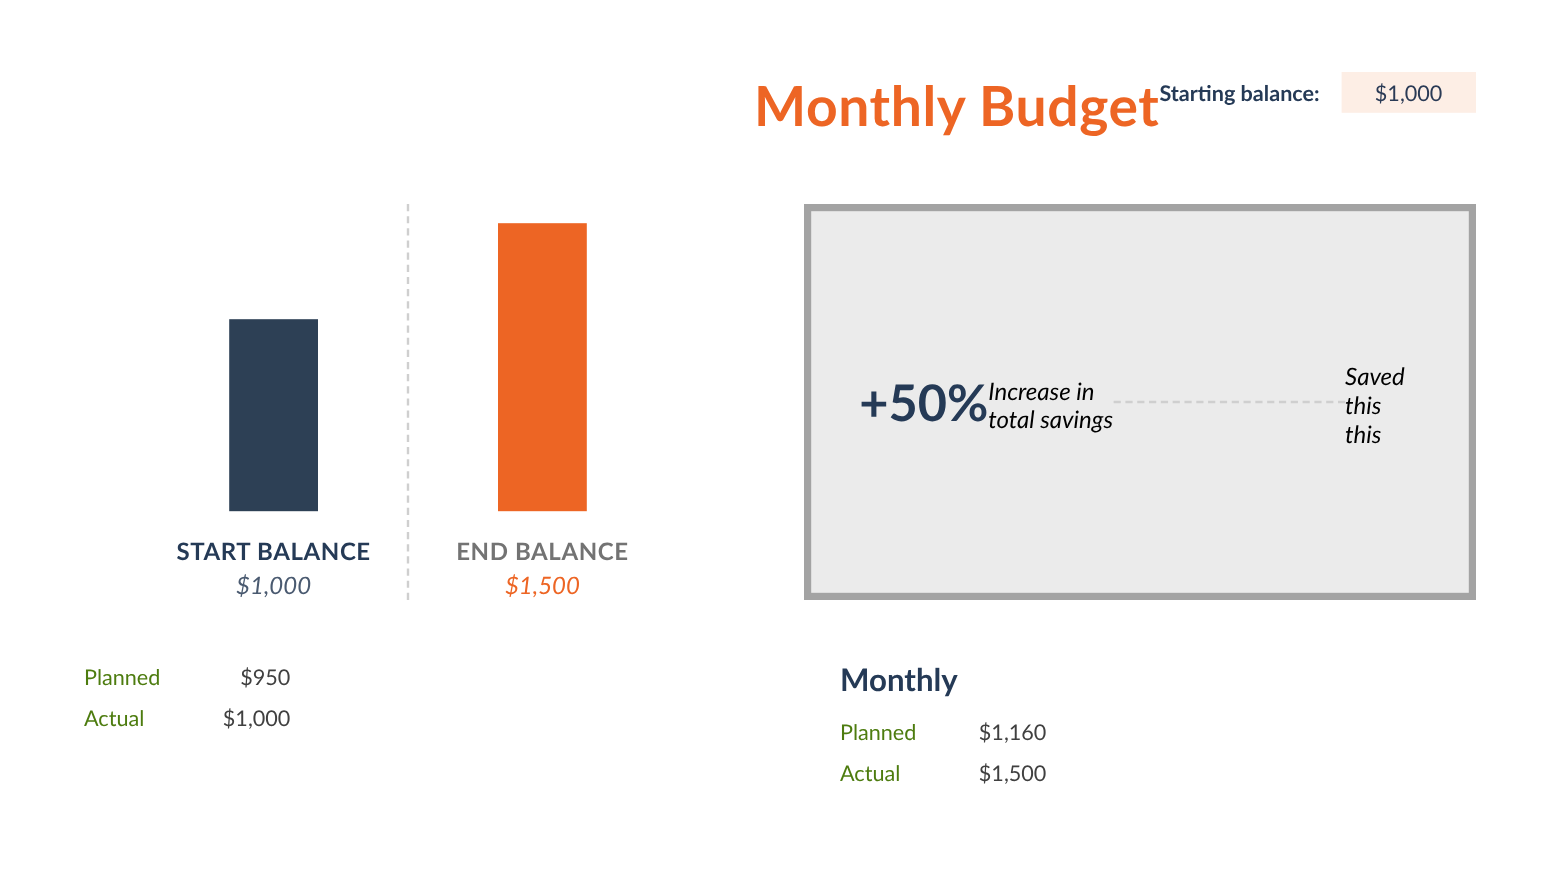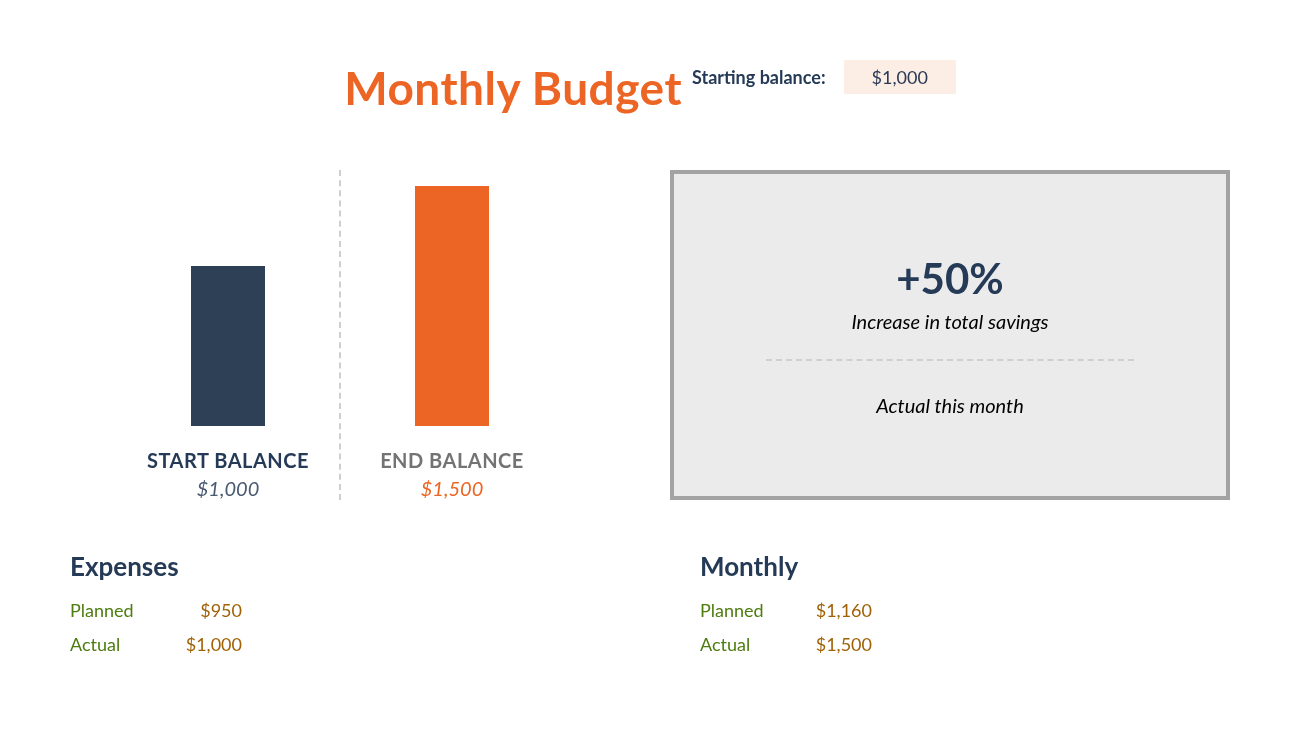--- a/index.html
+++ b/index.html
@@ -9,39 +9,38 @@
     width: 1300px;
     height: 746px;
     overflow: hidden;
     color: #2a3a55;
   }
   .page {
     padding: 60px 70px 40px 70px;
   }
   .header {
     display: flex;
-    justify-content: center;
+    justify-content: flex-end;
     align-items: flex-start;
   }
   .title {
     color: #ed6524;
     font-size: 46px;
     font-weight: 700;
     letter-spacing: 0.5px;
   }
   .start-row {
     display: flex;
     align-items: center;
     gap: 18px;
     font-size: 18px;
   }
   .start-label {
     color: #253a56;
     font-weight: 700;
-    margin-left: 10px;
   }
   .start-value {
     background: #fdeee5;
     color: #2a3a55;
     padding: 6px 28px;
     font-weight: 400;
   }
 
   .mid {
     display: flex;
@@ -98,24 +97,24 @@
     width: 0;
     border-left: 2px dashed #cfcfcf;
     align-self: stretch;
     margin: 0 6px;
   }
 
   
   .summary-card {
     flex: 1;
     background: #ebebeb;
-    border: 4px solid #a3a3a3;
+    border: 6px solid #a3a3a3;
     padding: 50px 40px;
     display: flex;
-    flex-direction: column;
+    flex-direction: row;
     align-items: center;
     justify-content: center;
   }
   .sum-big {
     color: #253a56;
     font-size: 42px;
     font-weight: 700;
   }
   .sum-sub {
     color: #000000;
@@ -150,21 +149,21 @@
     height: 28px;
     margin-bottom: 6px;
   }
   .row-label {
     width: 100px;
     color: #4d7c0f;
     font-size: 18px;
   }
   .row-value {
     width: 90px;
-    color: #a16207;
+    color: #404040;
     font-size: 18px;
     text-align: right;
     padding-right: 18px;
   }
   .row-bar-track {
     flex: 1;
     height: 22px;
     position: relative;
   }
   .row-bar {
@@ -205,29 +204,28 @@
           <div class="bal-col-label">END BALANCE</div>
           <div class="bal-col-value">$1,500</div>
         </div>
       </div>
     </div>
 
     <div class="summary-card">
       <div class="sum-big">+50%</div>
       <div class="sum-sub">Increase in total savings</div>
       <div class="sum-div"></div>
-      <div class="sum-sub">Actual this month</div>
+      <div class="sum-sub">Saved this this</div>
     </div>
 
   </div>
 
   <div class="bottom">
 
     <div class="panel">
-      <div class="panel-title">Expenses</div>
       <div class="row">
         <span class="row-label">Planned</span>
         <span class="row-value">$950</span>
         <span class="row-bar-track"><span class="row-bar bar-planned" style="width:95%"></span></span>
       </div>
       <div class="row">
         <span class="row-label">Actual</span>
         <span class="row-value">$1,000</span>
         <span class="row-bar-track"><span class="row-bar bar-actual" style="width:100%"></span></span>
       </div>

